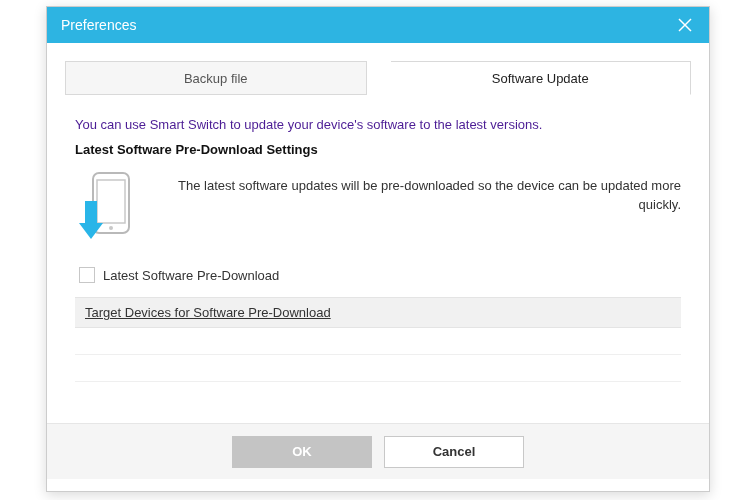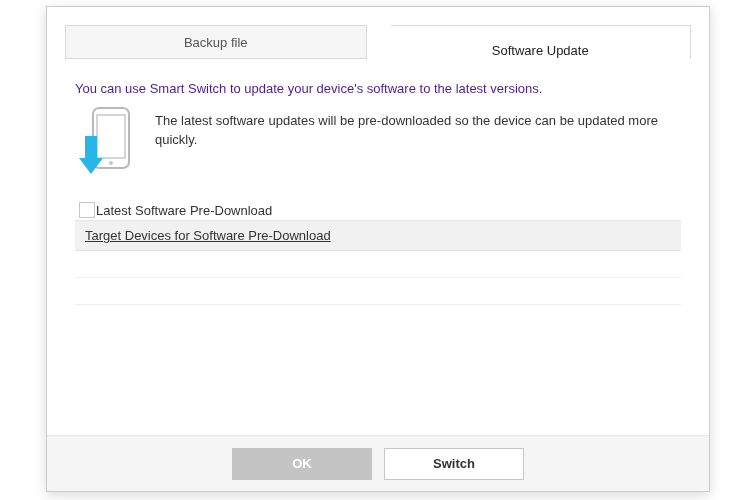--- a/index.html
+++ b/index.html
@@ -59,21 +59,20 @@
     border: 1px solid #d9d9d9;
     cursor: pointer;
     position: relative;
   }
   .tab:not(:first-child) { border-left: none; }
   .tab.active {
     background: #fff;
     border-top: 1px solid #d9d9d9;
     border-bottom: 1px solid #fff;
     color: #222;
-    align-items: flex-end;
   }
   .panel {
     padding: 22px 10px 0 10px;
   }
   .intro {
     font-size: 13px;
     color: #4c1d95;
     margin-bottom: 10px;
   }
   .section-title {
@@ -93,27 +92,28 @@
     width: 58px;
     height: 74px;
     position: relative;
     margin-left: 4px;
   }
   .desc-text {
     font-size: 13px;
     color: #333;
     line-height: 1.45;
     padding-top: 6px;
+    text-align: right;
   }
   .checkbox-row {
     display: flex;
     align-items: center;
-    gap: 1px;
+    gap: 8px;
     margin-left: 4px;
-    margin-bottom: 2px;
+    margin-bottom: 14px;
   }
   .checkbox {
     width: 16px;
     height: 16px;
     border: 1px solid #c7c7c7;
     background: #fff;
     cursor: pointer;
   }
   .checkbox-label {
     font-size: 13px;
@@ -130,21 +130,21 @@
   }
   .target-list {
     height: 58px;
   }
   .target-row {
     height: 27px;
     border-bottom: 1px solid #efefef;
   }
   .footer {
     position: absolute;
-    bottom: 0;
+    bottom: 12px;
     left: 0;
     right: 0;
     height: 56px;
     background: #f5f5f5;
     border-top: 1px solid #e6e6e6;
     display: flex;
     align-items: center;
     justify-content: center;
     gap: 12px;
   }
@@ -166,35 +166,45 @@
     color: #fff;
     border: 1px solid #c4c4c4;
     cursor: default;
   }
 </style>
 </head>
 <body>
 
 <div class="window">
 
+  <div class="titlebar">
+    <span>Preferences</span>
+    <div class="close-btn">
+      <svg width="14" height="14" viewBox="0 0 14 14">
+        <line x1="1" y1="1" x2="13" y2="13" stroke="#fff" stroke-width="1.5"></line>
+        <line x1="13" y1="1" x2="1" y2="13" stroke="#fff" stroke-width="1.5"></line>
+      </svg>
+    </div>
+  </div>
 
   <div class="content">
 
     <div class="tabs">
       <div class="tab">
         <span>Backup file</span>
       </div>
       <div class="tab active">
         <span>Software Update</span>
       </div>
     </div>
 
     <div class="panel">
 
       <div class="intro">You can use Smart Switch to update your device's software to the latest versions.</div>
+      <div class="section-title">Latest Software Pre-Download Settings</div>
 
       <div class="desc-row">
         <div class="phone-icon">
           <svg width="58" height="74" viewBox="0 0 58 74">
             <rect x="14" y="2" width="36" height="60" rx="6" ry="6" fill="none" stroke="#b9b9b9" stroke-width="2"></rect>
             <rect x="18" y="9" width="28" height="43" fill="none" stroke="#c8c8c8" stroke-width="1.5"></rect>
             <circle cx="32" cy="57" r="2" fill="#c8c8c8"></circle>
             <rect x="6" y="30" width="12" height="22" fill="#29b5e8"></rect>
             <polygon points="0,52 24,52 12,68" fill="#29b5e8"></polygon>
           </svg>
@@ -214,17 +224,17 @@
       </div>
 
     </div>
   </div>
 
   <div class="footer">
     <div class="btn disabled">
       <span>OK</span>
     </div>
     <div class="btn">
-      <span>Switch</span>
+      <span>Cancel</span>
     </div>
   </div>
 
 </div>
 
 </body></html>

